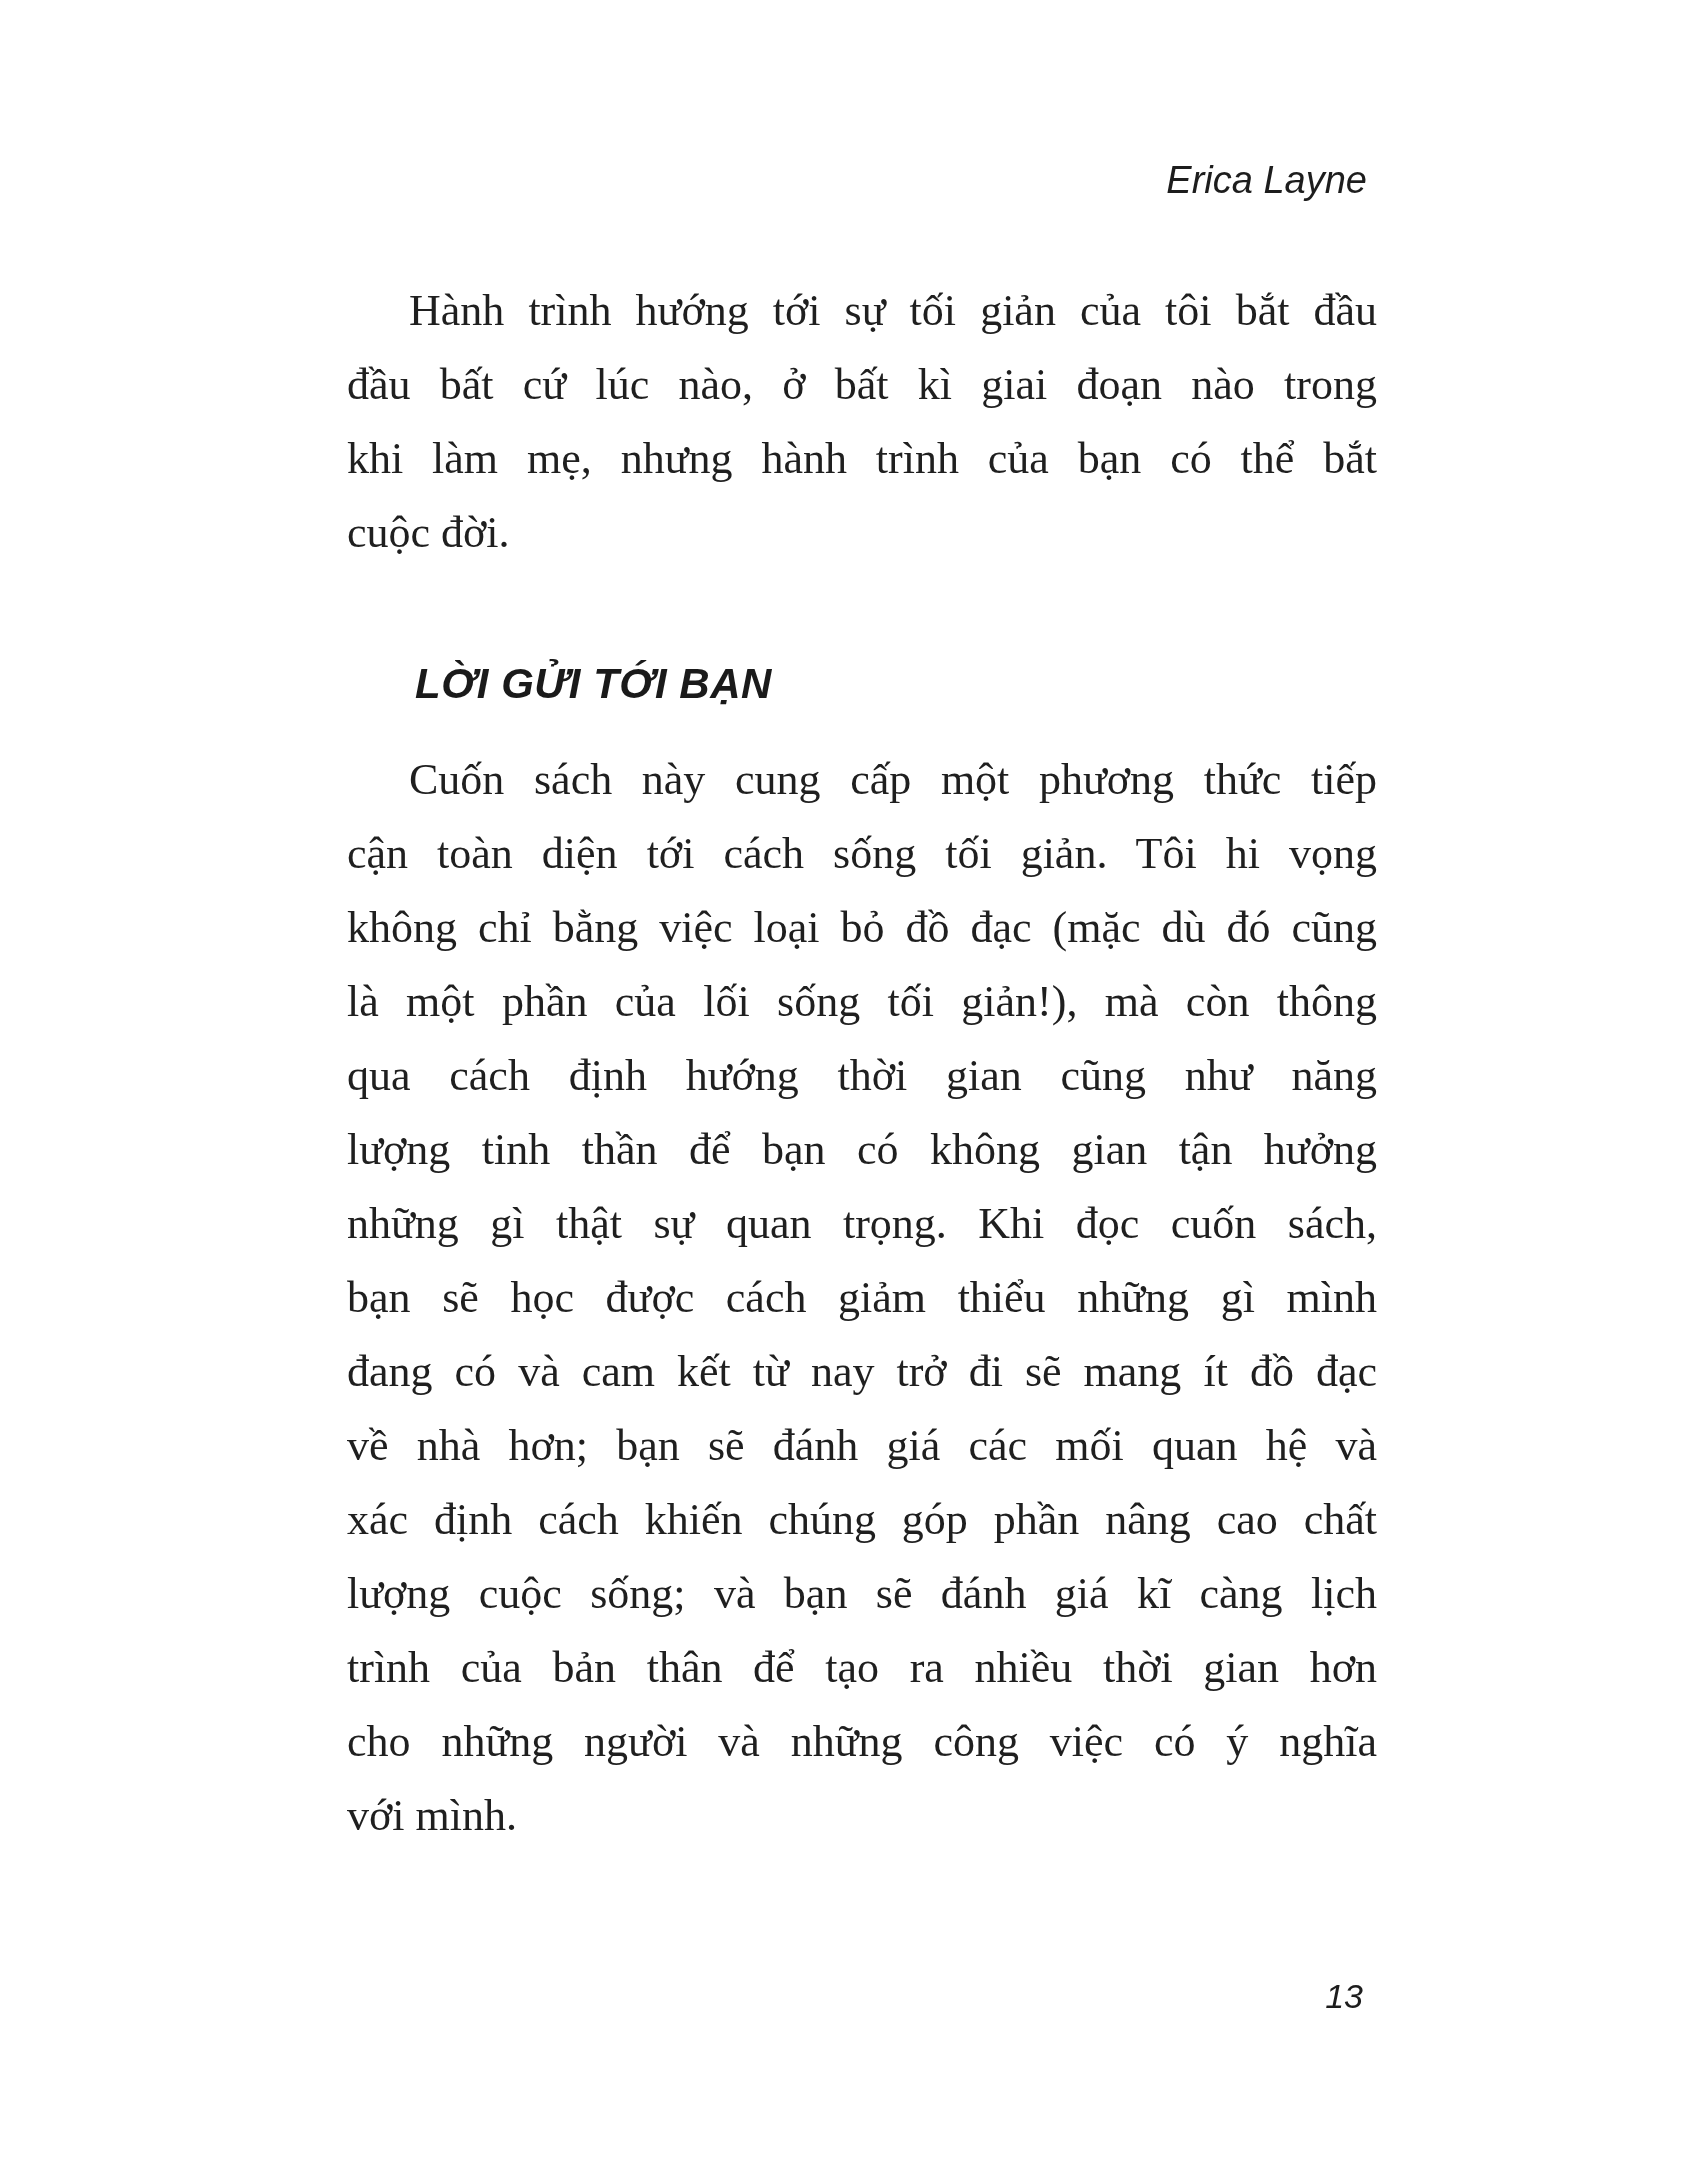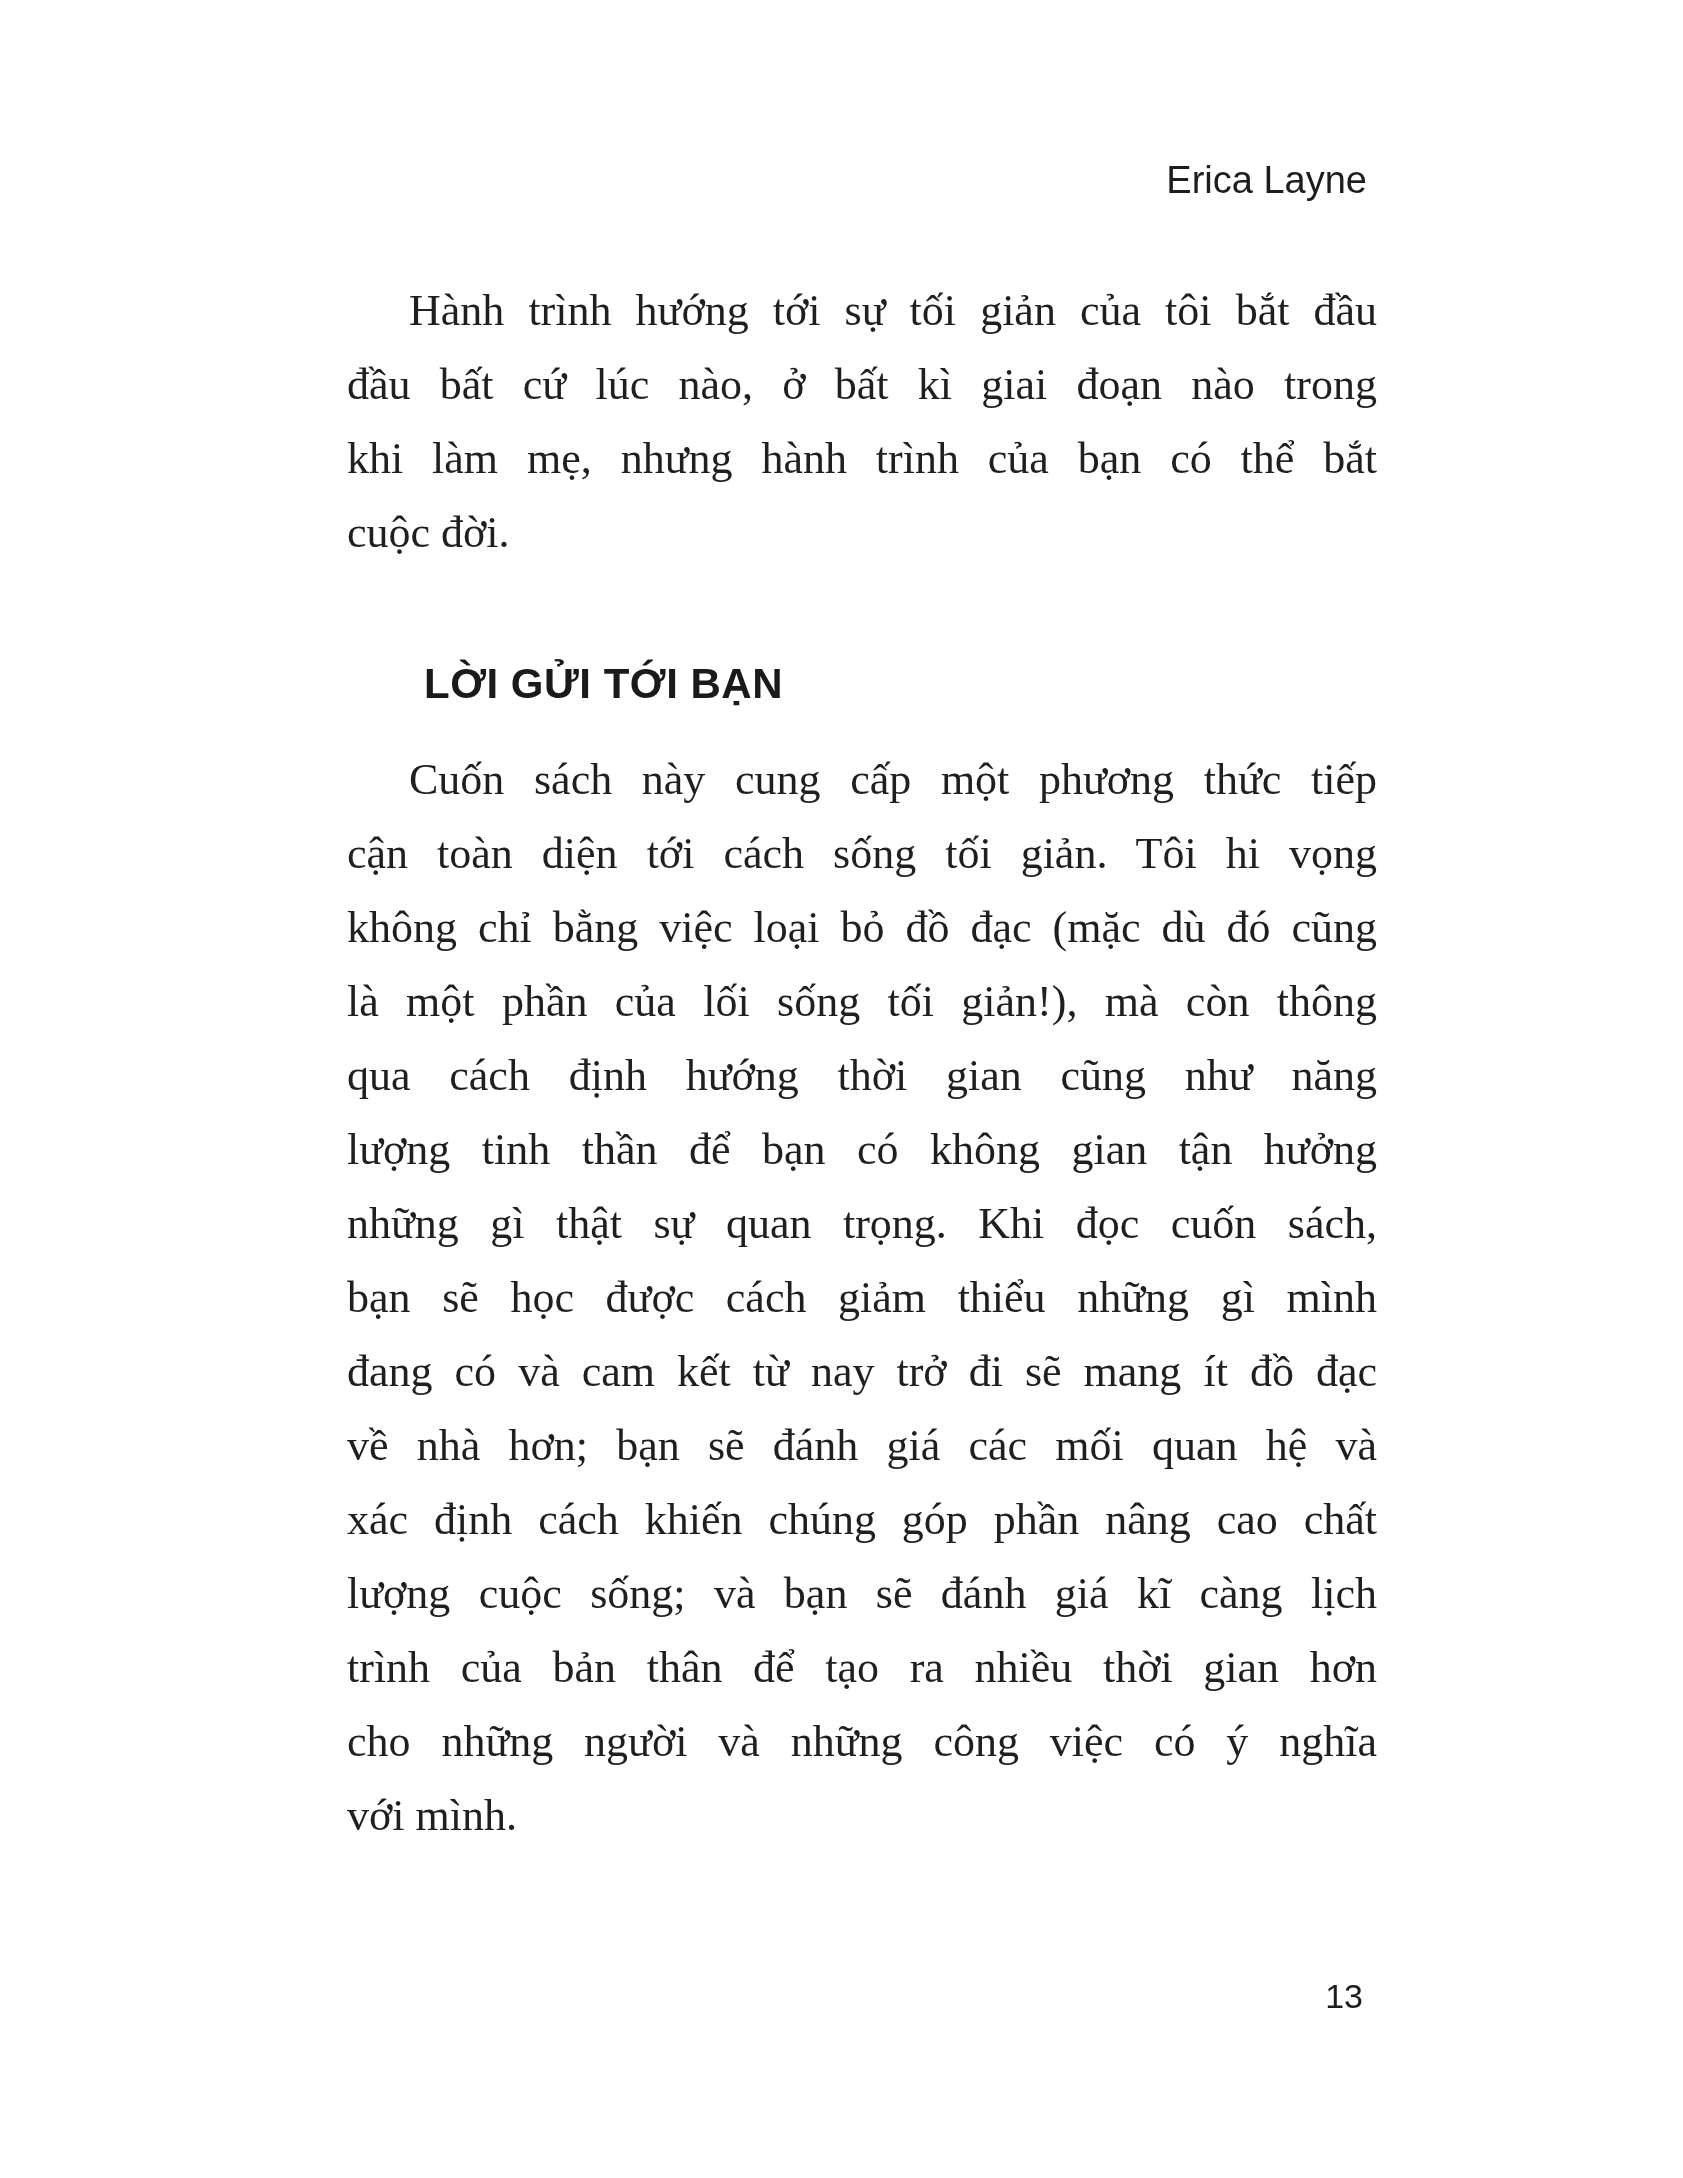--- a/index.html
+++ b/index.html
@@ -9,21 +9,21 @@
   }
   #page {
     position: relative;
     width: 1683px;
     height: 2178px;
     background: #ffffff;
     overflow: hidden;
     color: #1b1b1b;
   }
   .serif { font-family: "Liberation Serif", "DejaVu Serif", serif; }
-  .sans  { font-family: "Liberation Sans", "DejaVu Sans", sans-serif; }
+  .sans  { font-family: "Liberation Sans", "DejaVu Sans", sans-serif; font-style: italic; }
 
   #running-header {
     position: absolute;
     left: 347px;
     top: 161px;
     width: 1030px;
     text-align: right;
     padding-right: 10px;
     box-sizing: border-box;
     font-size: 38px;
@@ -51,21 +51,21 @@
     overflow: hidden;
   }
   .line.indent { text-indent: 62px; }
   .line.last {
     text-align: right;
     text-align-last: left;
   }
 
   #section-heading {
     position: absolute;
-    left: 424px;
+    left: 415px;
     top: 663px;
     font-size: 42px;
     font-weight: bold;
     line-height: 1;
     letter-spacing: 0.5px;
     color: #1a1a1a;
   }
 
   #page-number {
     position: absolute;

